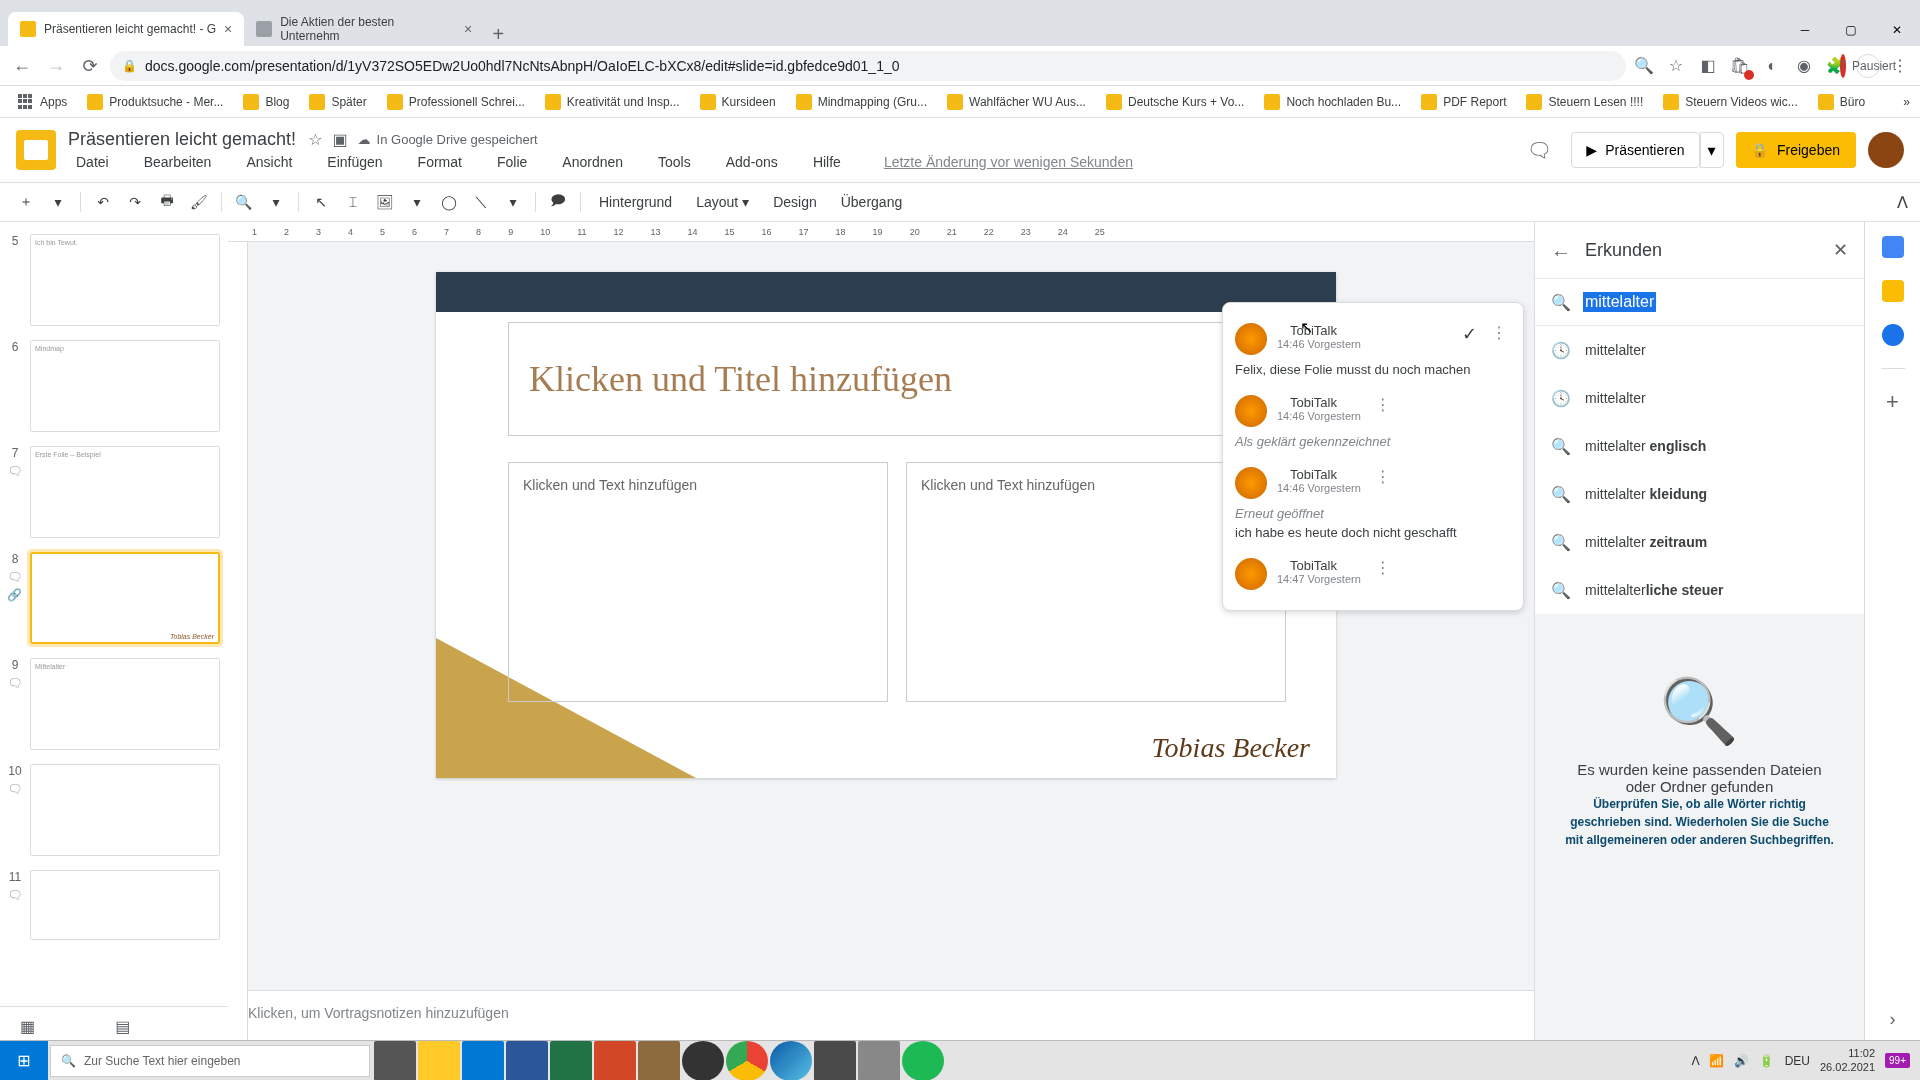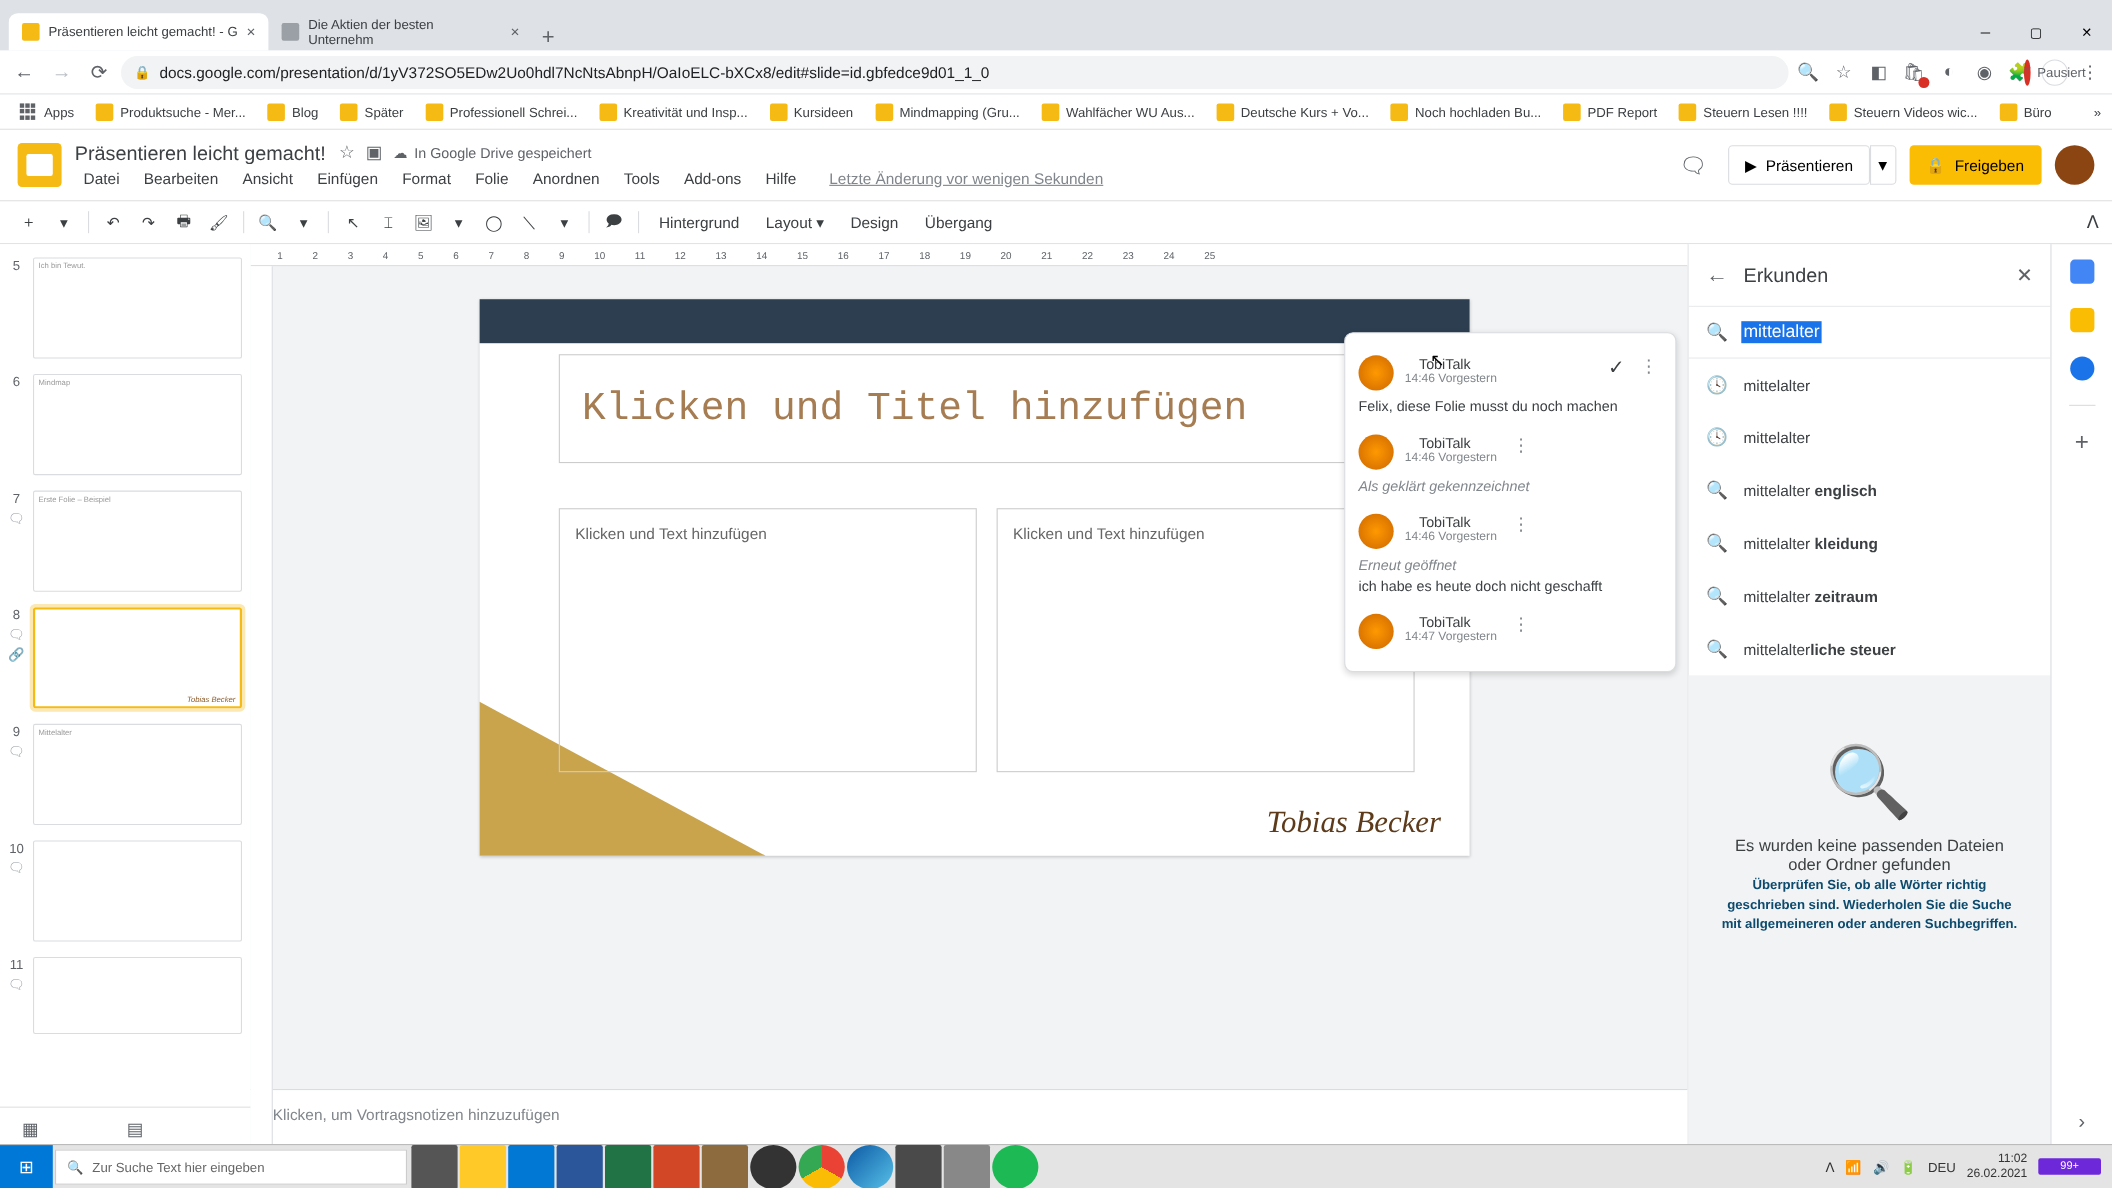--- a/index.html
+++ b/index.html
@@ -35,21 +35,21 @@
 
 
 .app-header { height:64px; display:flex; align-items:center; padding:8px 16px;text-align:right; }
 .slides-logo { width:40px; height:40px; background:#f5ba14; border-radius:4px; position:relative; margin-right:12px; }
 .slides-logo::after { content:""; position:absolute; inset:10px 8px; background:#fff; border-radius:2px; }
 .doc-area { flex:1; }
 .doc-title-row { display:flex; align-items:center; gap:12px; }
 .doc-title { font-size:18px; color:#3c4043; }
 .doc-icons { display:flex; gap:10px; color:#5f6368; font-size:16px; }
 .save-status { font-size:13px; color:#5f6368; display:flex; align-items:center; gap:6px; }
-.menu-bar { display:flex; gap:6px; margin-top:2px; }
+.menu-bar { display:flex; gap:19px; margin-top:2px; }
 .menu-bar div { font-size:14px; color:#3c4043; padding:2px 8px; }
 .menu-bar .last-edit { color:#80868b; margin-left:8px; text-decoration:underline; }
 .header-right { display:flex; align-items:center; gap:12px; }
 .comment-btn { width:40px; height:40px; display:flex; align-items:center; justify-content:center; color:#5f6368; font-size:20px; }
 .present-btn { height:36px; border:1px solid #dadce0; border-radius:4px; display:flex; align-items:center; padding:0 14px; font-size:14px; gap:8px; }
 .present-drop { width:24px; border-left:1px solid #dadce0; height:36px; border-top:1px solid #dadce0; border-right:1px solid #dadce0; border-bottom:1px solid #dadce0; border-radius:0 4px 4px 0; display:flex; align-items:center; justify-content:center; }
 .share-btn { height:36px; background:#fbbc04; border-radius:4px; display:flex; align-items:center; padding:0 16px; font-size:14px; font-weight:500; gap:8px; }
 .profile { width:36px; height:36px; border-radius:50%; background:#8b4513; }
 
 
@@ -70,21 +70,21 @@
 .thumb.active-border { outline:3px solid #fce8b2; }
 .thumb-inner { position:absolute; inset:4px; font-size:7px; color:#999; }
 
 .canvas-area { flex:1; background:#f1f3f4; display:flex; flex-direction:column; position:relative; }
 .ruler-h { height:20px; background:#fff; border-bottom:1px solid #dadce0; font-size:9px; color:#5f6368; padding-left:24px; display:flex; align-items:center; gap:27px; }
 .ruler-v { position:absolute; left:0; top:20px; width:20px; bottom:0; background:#fff; border-right:1px solid #dadce0; }
 .canvas-wrap { flex:1; display:flex; justify-content:center; align-items:flex-start; padding:30px 20px 20px 30px; position:relative; }
 .slide { width:900px; height:506px; background:#fff; box-shadow:0 1px 3px rgba(0,0,0,.2); position:relative; }
 .slide-top { height:40px; background:#2c3e50; }
 .slide-left { position:absolute; left:0; bottom:0; width:0; height:0; border-left:260px solid #c9a44c; border-top:140px solid transparent; }
-.slide-title { position:absolute; top:50px; left:72px; right:72px; height:99px; border:1px solid #ccc; display:flex; align-items:center; padding:0 20px; font-size:36px; color:#a67c52; font-family:Liberation Mono, monospace; }
+.slide-title { position:absolute; top:50px; left:72px; right:72px; height:114px; border:1px solid #ccc; display:flex; align-items:center; padding:0 20px; font-size:36px; color:#a67c52; font-family:Liberation Serif, serif; }
 .slide-body-l { position:absolute; top:190px; left:72px; width:380px; height:240px; border:1px solid #ccc; padding:14px; font-size:14px; color:#666; }
 .slide-body-r { position:absolute; top:190px; left:470px; width:380px; height:240px; border:1px solid #ccc; padding:14px; font-size:14px; color:#666; }
 .signature { position:absolute; bottom:14px; right:26px; font-family:'Brush Script MT',cursive; font-size:28px; color:#5c3a1a; font-style:italic; }
 
 .comments-pop { position:absolute; top:60px; right:10px; width:302px; background:#fff; border:1px solid #dadce0; border-radius:8px; box-shadow:0 2px 6px rgba(0,0,0,.15); padding:12px; font-size:13px; }
 .comment { padding:8px 0; }
 .c-head { display:flex; align-items:flex-start; gap:10px; }
 .c-avatar { width:32px; height:32px; border-radius:50%; background:radial-gradient(circle,#f90,#c60); flex-shrink:0; }
 .c-name { font-weight:500; color:#3c4043;margin-left:13px; }
 .c-time { font-size:11px; color:#80868b; }
@@ -591,15 +591,15 @@
   <div class="tray">
     <span>ᐱ</span>
     <span>📶</span>
     <span>🔊</span>
     <span>🔋</span>
     <span>DEU</span>
     <div class="clock">
         <div>11:02</div>
         <div>26.02.2021</div>
       </div>
-    <span style="background:#6d28d9;color:#fff;padding:2px 20px;border-radius:2px;font-size:10px">99+</span>
+    <span style="background:#a21caf;color:#fff;padding:2px 4px;border-radius:2px;font-size:10px">99+</span>
   </div>
 </div>
 
 </body></html>

